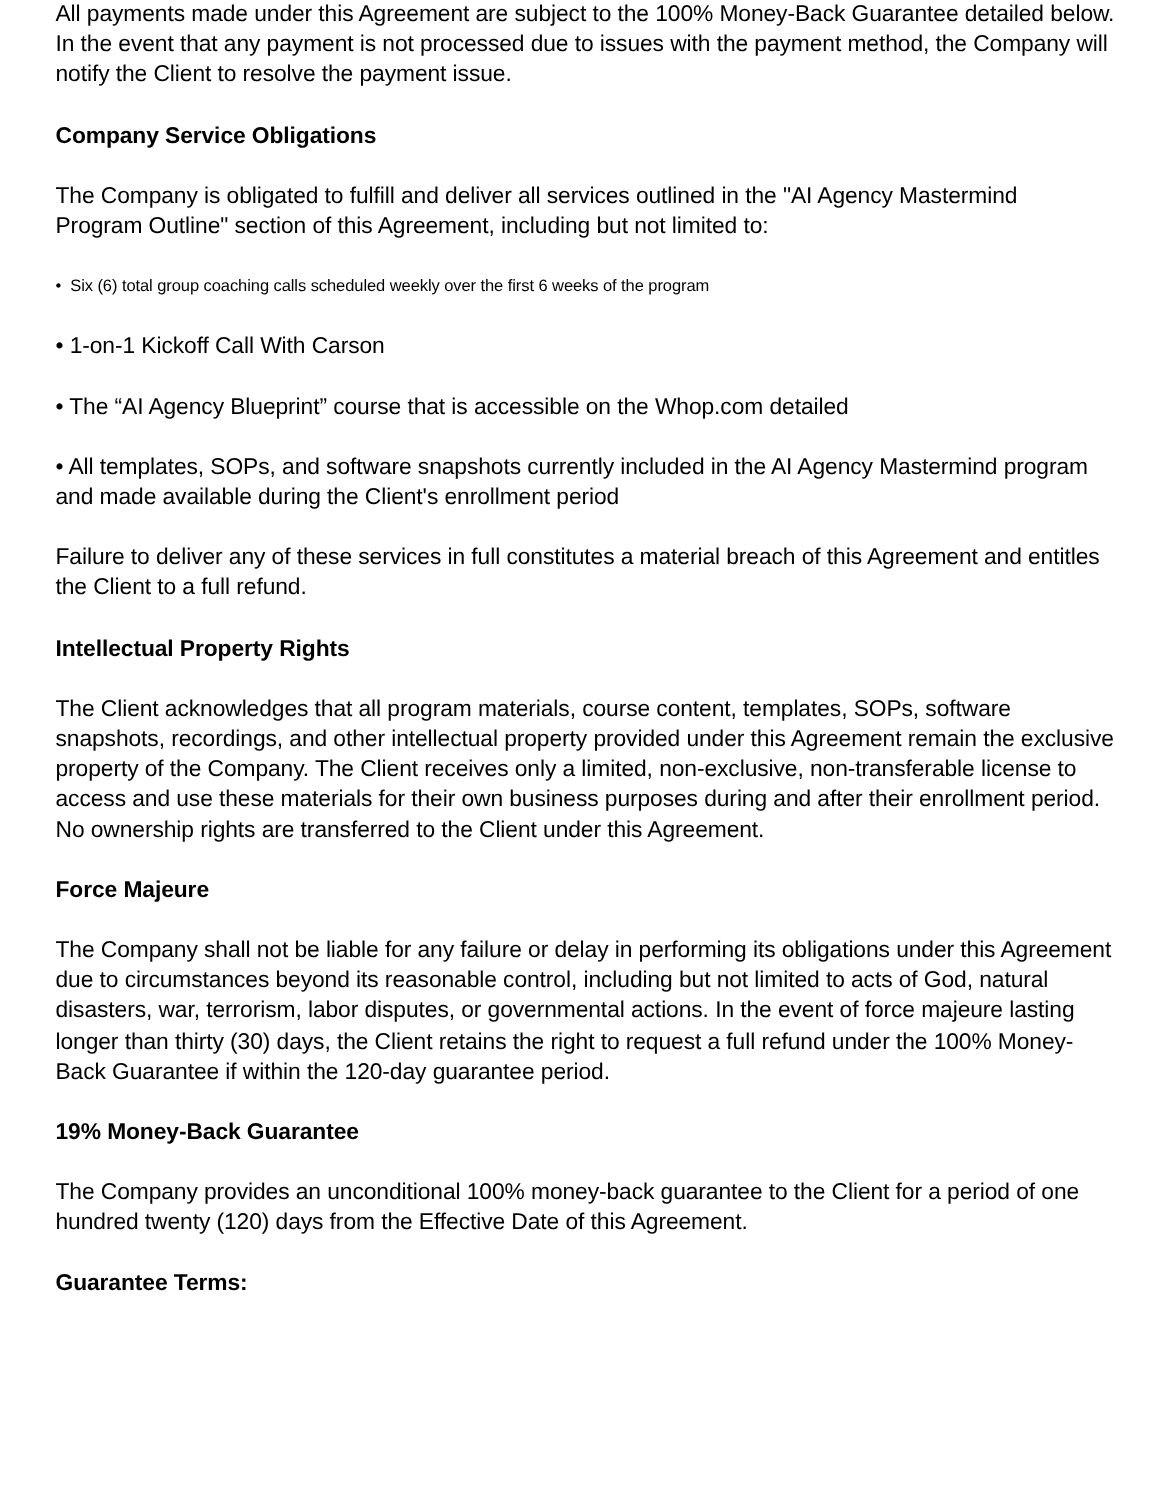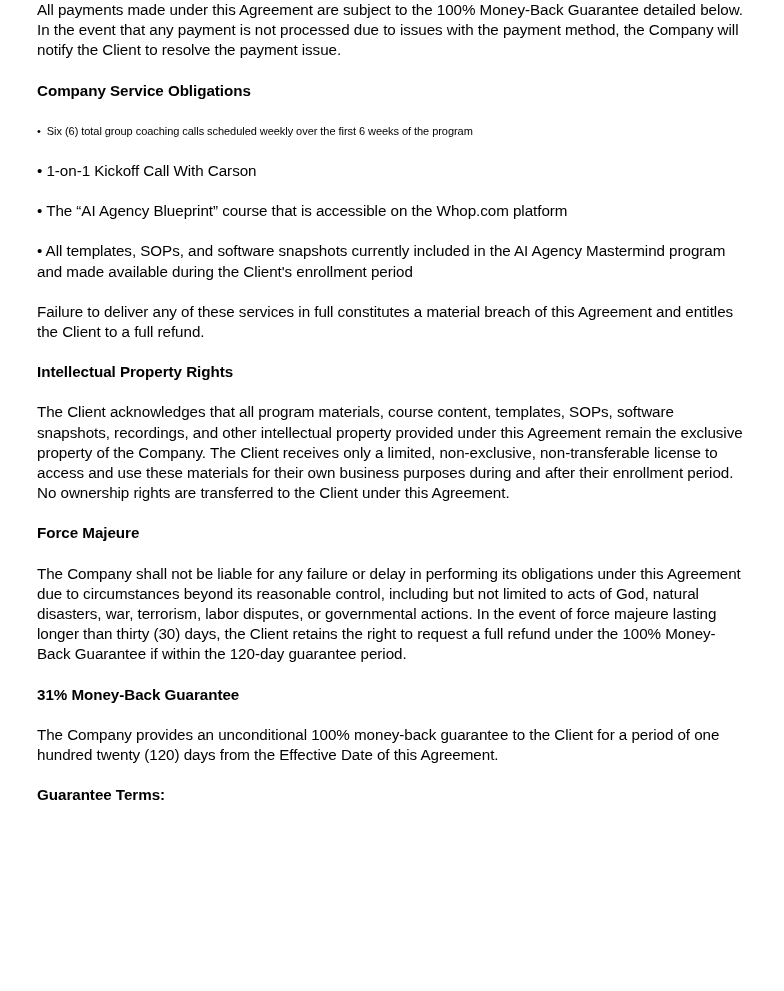--- a/index.html
+++ b/index.html
@@ -67,40 +67,41 @@
 </head>
 <body>
 
 <div class="page">
   <div class="doc-body">
 
     <p class="para narrow-2">All payments made under this Agreement are subject to the 100% Money-Back Guarantee detailed below. In the event that any payment is not processed due to issues with the payment method, the Company will notify the Client to resolve the payment issue.</p>
 
     <p class="heading">Company Service Obligations</p>
 
+    <p class="para narrow-1">The Company is obligated to fulfill and deliver all services outlined in the "AI Agency Mastermind Program Outline" section of this Agreement, including but not limited to:</p>
 
     <p class="bullet-wide">•  Six (6) total group coaching calls scheduled weekly over the first 6 weeks of the program</p>
 
     <p class="bullet">• 1-on-1 Kickoff Call With Carson</p>
 
 
-    <p class="bullet">• The “AI Agency Blueprint” course that is accessible on the Whop.com platform</p>
+    <p class="bullet">• The “AI Agency Blueprint” course that is accessible on the Whop.com detailed</p>
 
     <p class="bullet narrow-5">• All templates, SOPs, and software snapshots currently included in the AI Agency Mastermind program and made available during the Client's enrollment period</p>
 
     <p class="para narrow-3">Failure to deliver any of these services in full constitutes a material breach of this Agreement and entitles the Client to a full refund.</p>
 
     <p class="heading">Intellectual Property Rights</p>
 
     <p class="para narrow-5">The Client acknowledges that all program materials, course content, templates, SOPs, software snapshots, recordings, and other intellectual property provided under this Agreement remain the exclusive property of the Company. The Client receives only a limited, non-exclusive, non-transferable license to access and use these materials for their own business purposes during and after their enrollment period. No ownership rights are transferred to the Client under this Agreement.</p>
 
     <p class="heading">Force Majeure</p>
 
     <p class="para narrow-4">The Company shall not be liable for any failure or delay in performing its obligations under this Agreement due to circumstances beyond its reasonable control, including but not limited to acts of God, natural disasters, war, terrorism, labor disputes, or governmental actions. In the event of force majeure lasting longer than thirty (30) days, the Client retains the right to request a full refund under the 100% Money-Back Guarantee if within the 120-day guarantee period.</p>
 
-    <p class="heading">31% Money-Back Guarantee</p>
+    <p class="heading">19% Money-Back Guarantee</p>
 
     <p class="para narrow-4">The Company provides an unconditional 100% money-back guarantee to the Client for a period of one hundred twenty (120) days from the Effective Date of this Agreement.</p>
 
     <p class="heading">Guarantee Terms:</p>
 
   </div>
 </div>
 
 </body></html>

